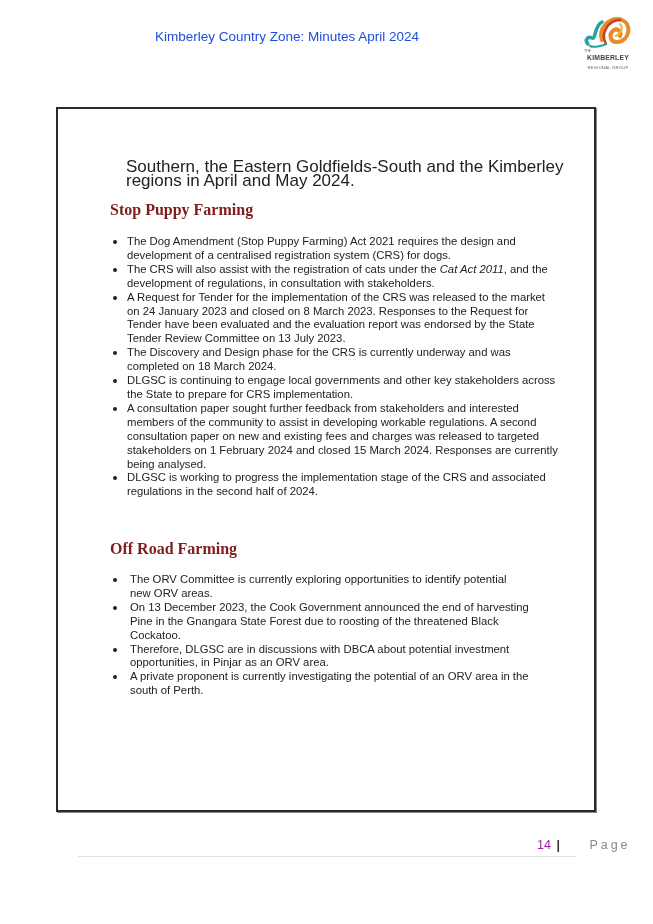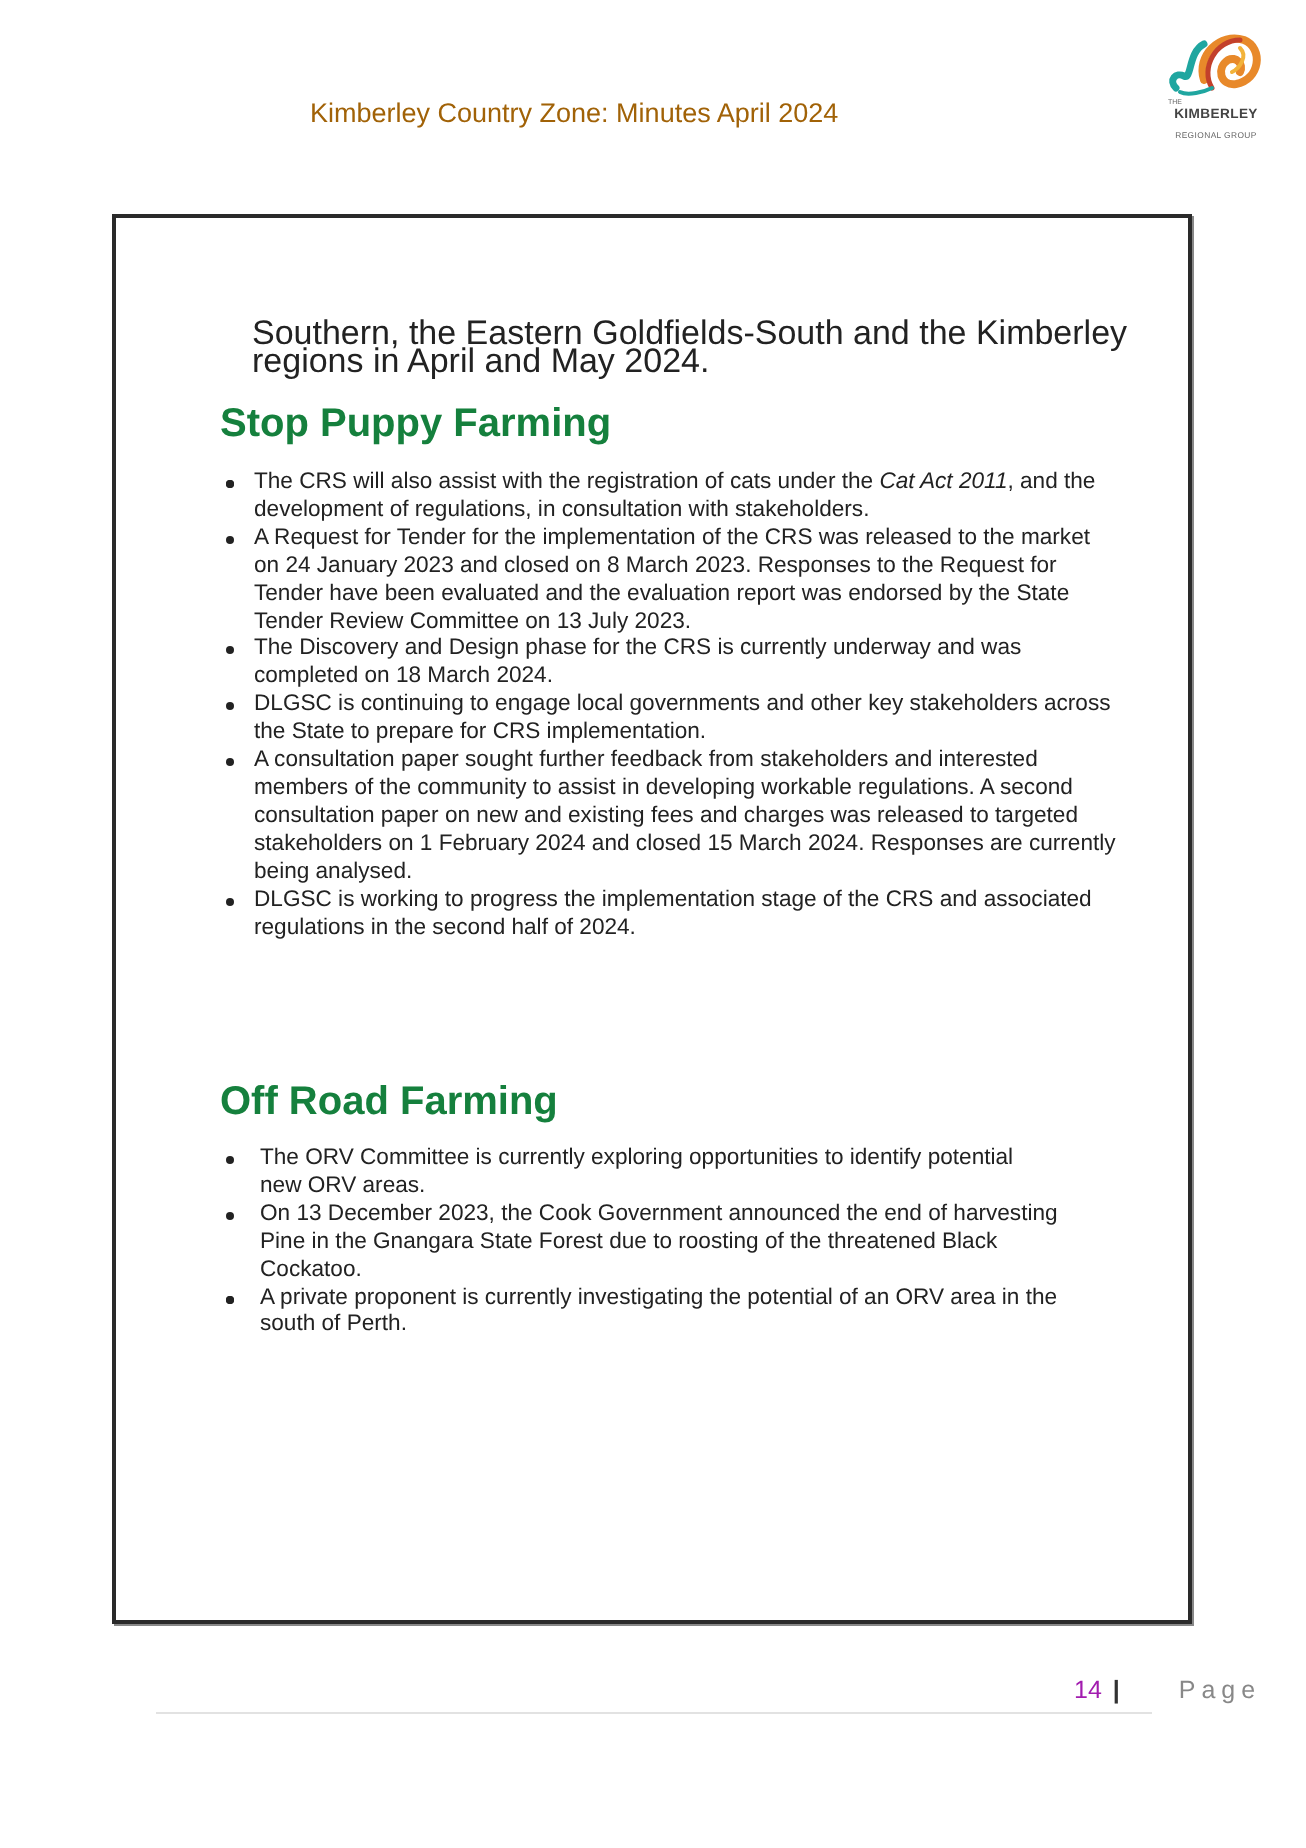--- a/index.html
+++ b/index.html
@@ -13,23 +13,22 @@
       position: relative;
       overflow: hidden;
       font-family: "Liberation Sans", sans-serif;
       color: #1a1a1a;
     }
     .header-title {
       position: absolute;
       left: 155px;
       top: 29px;
       font-size: 13.5px;
-      color: #a16207;
+      color: #1d4ed8;
       letter-spacing: 0px;
-      margin-top: 20px;
     }
     .logo {
       position: absolute;
       left: 580px;
       top: 14px;
       width: 56px;
       height: 60px;
     }
     .logo svg { display: block; }
     .logo-text-small {
@@ -75,24 +74,25 @@
       left: 126px;
       top: 160px;
       width: 440px;
       font-size: 17px;
       line-height: 14px;
       color: #222;
     }
     .section-heading {
       position: absolute;
       left: 110px;
-      font-size: 20px;
+      font-size: 16px;
       font-weight: bold;
-      color: #15803d;
+      color: #7f1d1d;
       letter-spacing: 0px;
+      font-family: Liberation Serif, serif;
     }
     .bullet-list {
       position: absolute;
       left: 110px;
       width: 450px;
       margin: 0;
       padding: 0;
       list-style: none;
       font-size: 11.3px;
       line-height: 13.9px;
@@ -152,35 +152,35 @@
   <span class="logo-sub">REGIONAL GROUP</span>
 </div>
 
 <div class="content-box"></div>
 
 <div class="intro">Southern, the Eastern Goldfields-South and the Kimberley regions in April and May 2024.</div>
 
 <div class="section-heading" style="top:201px;">Stop Puppy Farming</div>
 
 <ul class="bullet-list" style="top:235px;">
-  <li><span class="dot"></span></li>
+  <li><span class="dot"></span><span>The Dog Amendment (Stop Puppy Farming) Act 2021 requires the design and development of a centralised registration system (CRS) for dogs.</span></li>
   <li><span class="dot"></span><span>The CRS will also assist with the registration of cats under the </span><em>Cat Act 2011</em><span>, and the development of regulations, in consultation with stakeholders.</span></li>
   <li><span class="dot"></span><span>A Request for Tender for the implementation of the CRS was released to the market on 24 January 2023 and closed on 8 March 2023. Responses to the Request for Tender have been evaluated and the evaluation report was endorsed by the State Tender Review Committee on 13 July 2023.</span></li>
   <li><span class="dot"></span><span>The Discovery and Design phase for the CRS is currently underway and was completed on 18 March 2024.</span></li>
   <li><span class="dot"></span><span>DLGSC is continuing to engage local governments and other key stakeholders across the State to prepare for CRS implementation.</span></li>
   <li><span class="dot"></span><span>A consultation paper sought further feedback from stakeholders and interested members of the community to assist in developing workable regulations. A second consultation paper on new and existing fees and charges was released to targeted stakeholders on 1 February 2024 and closed 15 March 2024. Responses are currently being analysed.</span></li>
   <li><span class="dot"></span><span>DLGSC is working to progress the implementation stage of the CRS and associated regulations in the second half of 2024.</span></li>
 </ul>
 
 <div class="section-heading" style="top:540px;">Off Road Farming</div>
 
 <ul class="bullet-list orv" style="top:573px; width:420px;">
   <li><span class="dot"></span><span>The ORV Committee is currently exploring opportunities to identify potential new ORV areas.</span></li>
   <li><span class="dot"></span><span>On 13 December 2023, the Cook Government announced the end of harvesting Pine in the Gnangara State Forest due to roosting of the threatened Black Cockatoo.</span></li>
-  <li><span class="dot"></span></li>
+  <li><span class="dot"></span><span>Therefore, DLGSC are in discussions with DBCA about potential investment opportunities, in Pinjar as an ORV area.</span></li>
   <li><span class="dot"></span><span>A private proponent is currently investigating the potential of an ORV area in the south of Perth.</span></li>
 </ul>
 
 <div class="page-number">
   <span class="num">14</span>
   <span class="sep">|</span>
   <span class="word">Page</span>
 </div>
 <div class="footer-line"></div>
 

